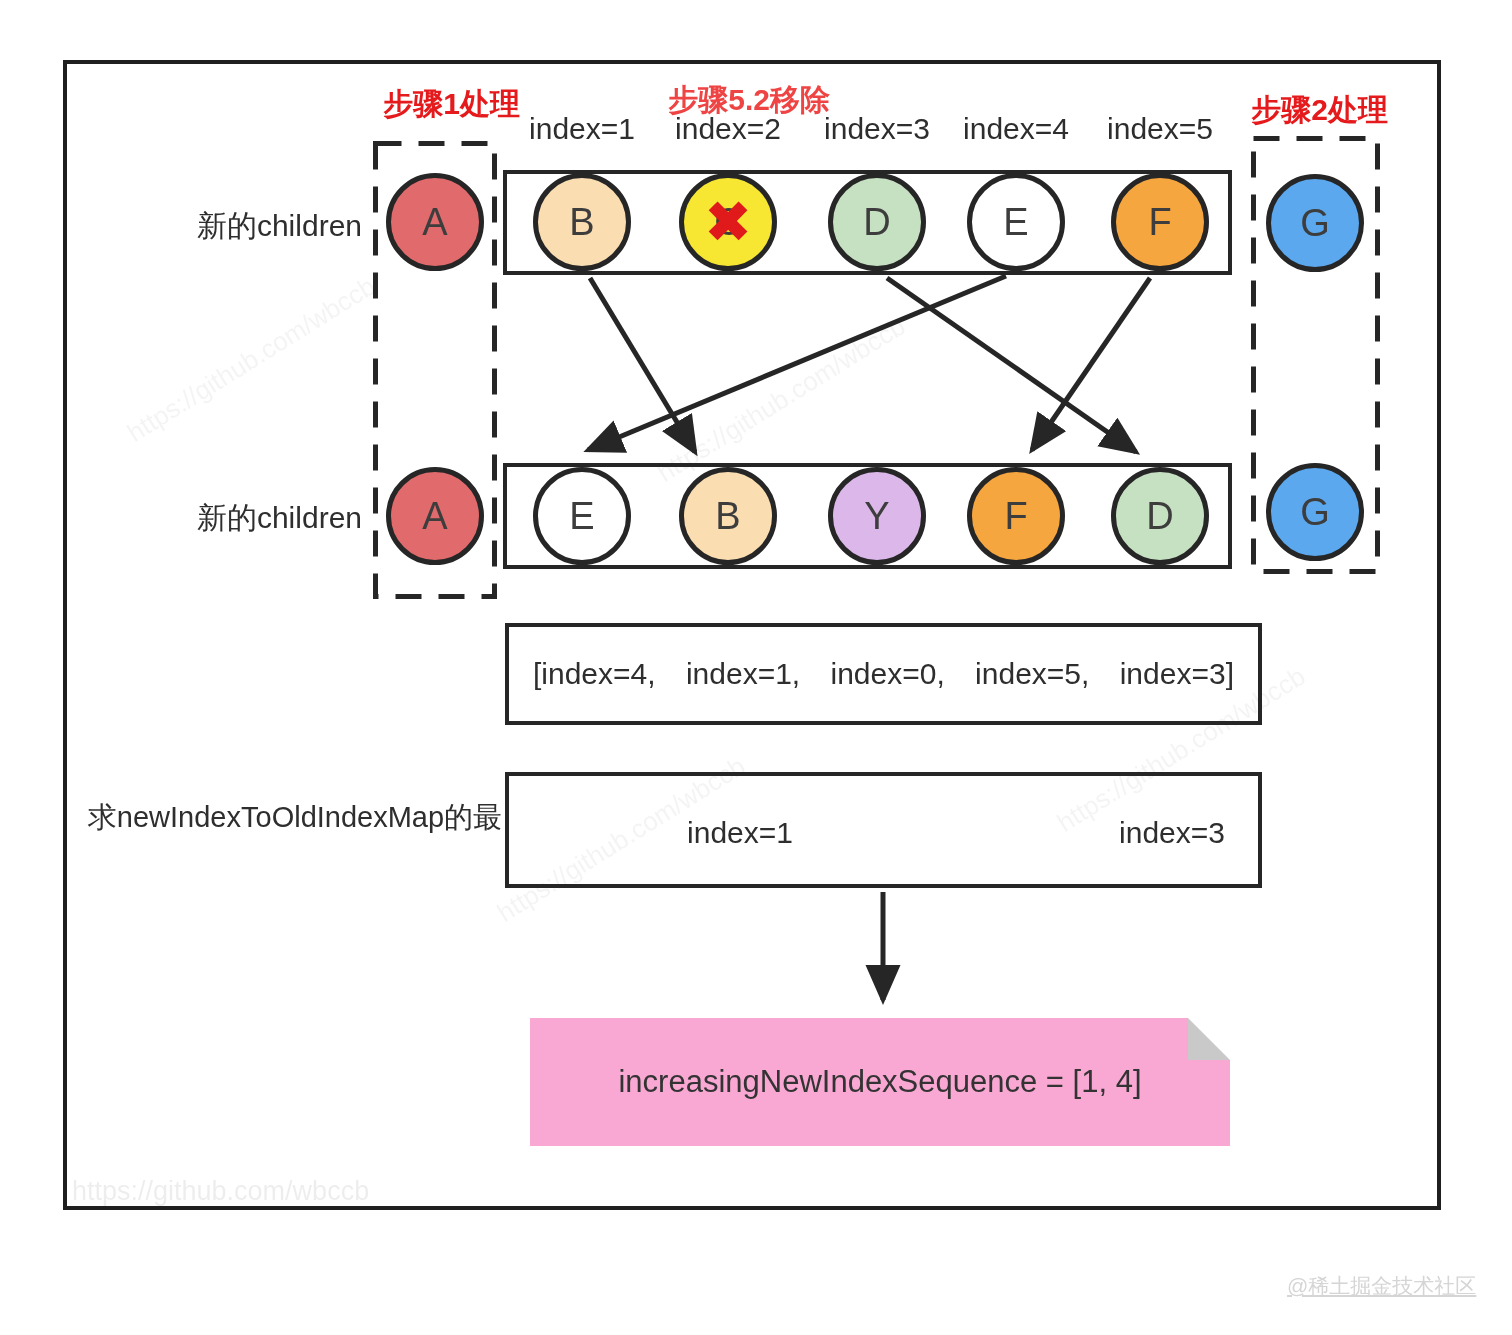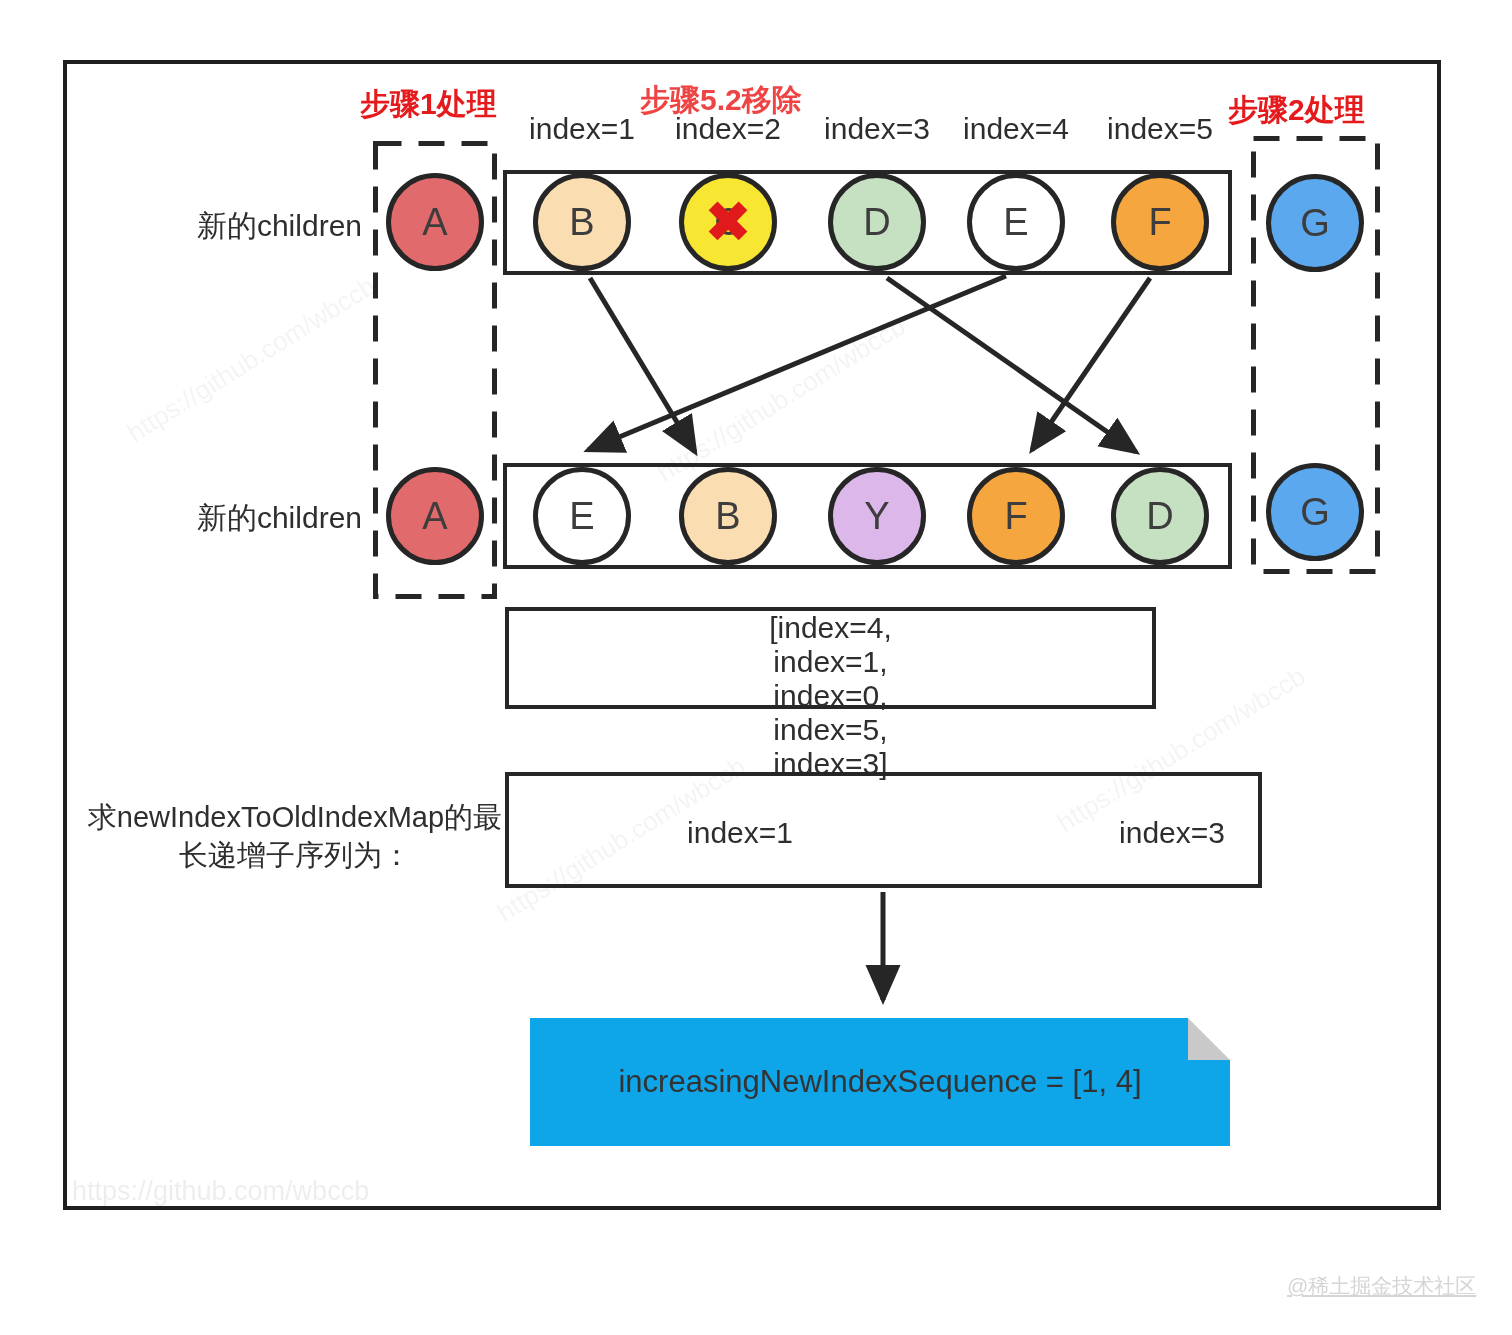--- a/index.html
+++ b/index.html
@@ -1,20 +1,20 @@
 <!DOCTYPE html>
 <html><head>
 <meta charset="utf-8">
 <style>
   * { margin:0; padding:0; box-sizing:border-box; }
   body { background:#fff; font-family:"Liberation Sans","DejaVu Sans",sans-serif; }
   .stage { position:relative; width:1512px; height:1335px; background:#fff; overflow:hidden; }
   .frame { position:absolute; border:4px solid #1f1f1f; }
   .abs { position:absolute; }
-  .red-label { font-weight:bold; font-size:30px; text-align:left; }
+  .red-label { font-weight:bold; font-size:30px; text-align:right; }
   .idx { font-size:30px; color:#2e2e2e; text-align:center; width:150px; }
   .row-label { font-size:30px; color:#2e2e2e; text-align:right; width:262px; }
   .solid-box { border:4px solid #262626; background:transparent; }
   .circle { position:absolute; width:98px; height:98px; border:5px solid #262626;
             border-radius:50%; display:flex; align-items:center; justify-content:center; }
   .letter { font-size:38px; color:#3d3d3d; }
   .xmark { position:absolute; left:0; top:0; width:100%; height:100%; display:flex;
            align-items:center; justify-content:center; font-size:58px; font-weight:bold;
            color:#e01a1a; line-height:1; }
   .map-items { display:flex; align-items:center; justify-content:space-between;
@@ -55,38 +55,37 @@
   <div class="abs idx" style="left:802px; top:112px;">index=3</div>
   <div class="abs idx" style="left:941px; top:112px;">index=4</div>
   <div class="abs idx" style="left:1085px; top:112px;">index=5</div>
 
   <div class="abs row-label" style="left:100px; top:206px;">新的children</div>
   <div class="abs row-label" style="left:100px; top:498px;">新的children</div>
 
   <div class="abs solid-box" style="left:503px; top:170px; width:729px; height:105px;"></div>
   <div class="abs solid-box" style="left:503px; top:463px; width:729px; height:106px;"></div>
 
-  <div class="abs solid-box map-items" style="left:505px; top:607px; width:651px; height:102px;flex-direction:column;">
+  <div class="abs solid-box map-items" style="left:505px; top:623px; width:757px; height:102px;">
     <span>[index=4,</span>
     <span>index=1,</span>
     <span>index=0,</span>
     <span>index=5,</span>
     <span>index=3]</span>
   </div>
 
   <div class="abs lis-label" style="left:80px; top:798px;">
     <div>求newIndexToOldIndexMap的最</div>
-    <div>长递增子序列为：</div>
   </div>
   <div class="abs solid-box" style="left:505px; top:772px; width:757px; height:116px;"></div>
   <div class="abs lis-item" style="left:685px; top:816px; width:110px; text-align:center;">index=1</div>
   <div class="abs lis-item" style="left:1117px; top:816px; width:110px; text-align:center;">index=3</div>
 
 
-  <div class="abs note" style="left: 530px; top: 1018px; width: 700px; height: 128px; background-color: #0ea5e9;">
+  <div class="abs note" style="left: 530px; top: 1018px; width: 700px; height: 128px; background-color: #f9a8d4;">
     <span class="note-text">increasingNewIndexSequence = [1, 4]</span>
   </div>
   <div class="fold" style="left:1188px; top:1018px;">
     <div class="fold-tri"></div>
   </div>
 
   <div class="circle" style="left: 386px; top: 173px; background-color: rgb(224, 106, 108);">
     <span class="letter">A</span>
   </div>
   <div class="circle" style="left: 533px; top: 173px; background-color: rgb(251, 221, 178);">

